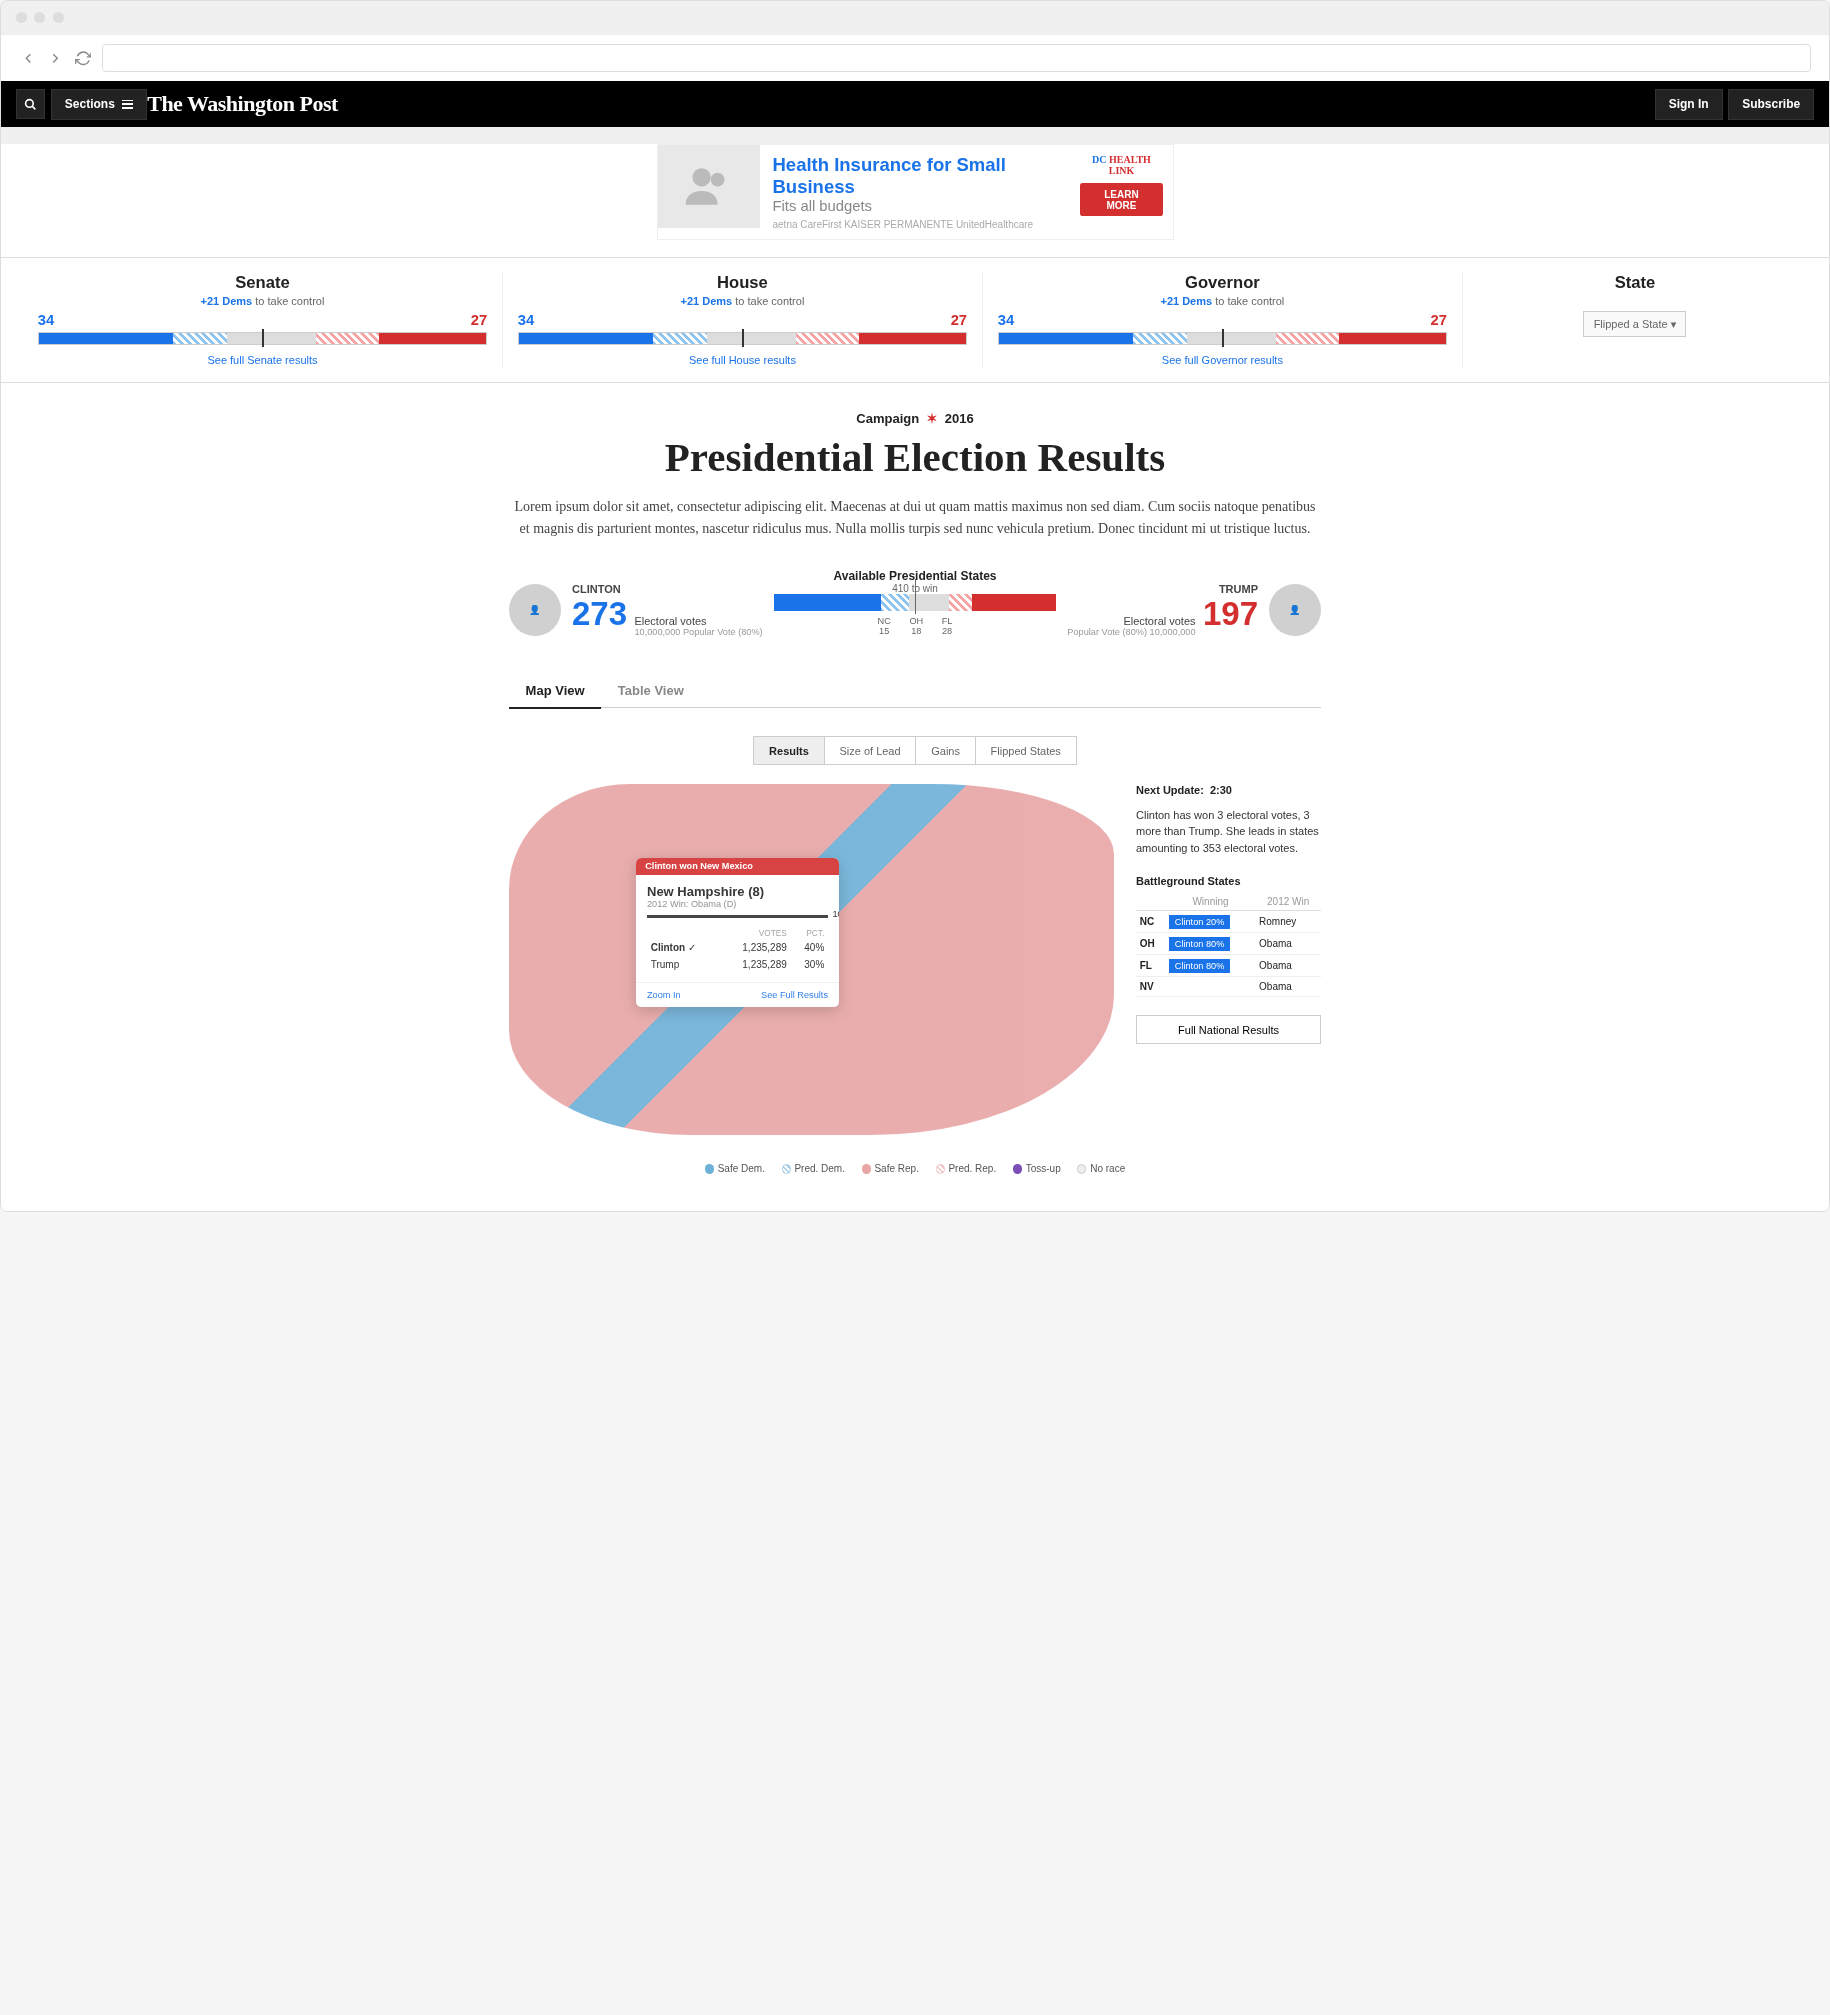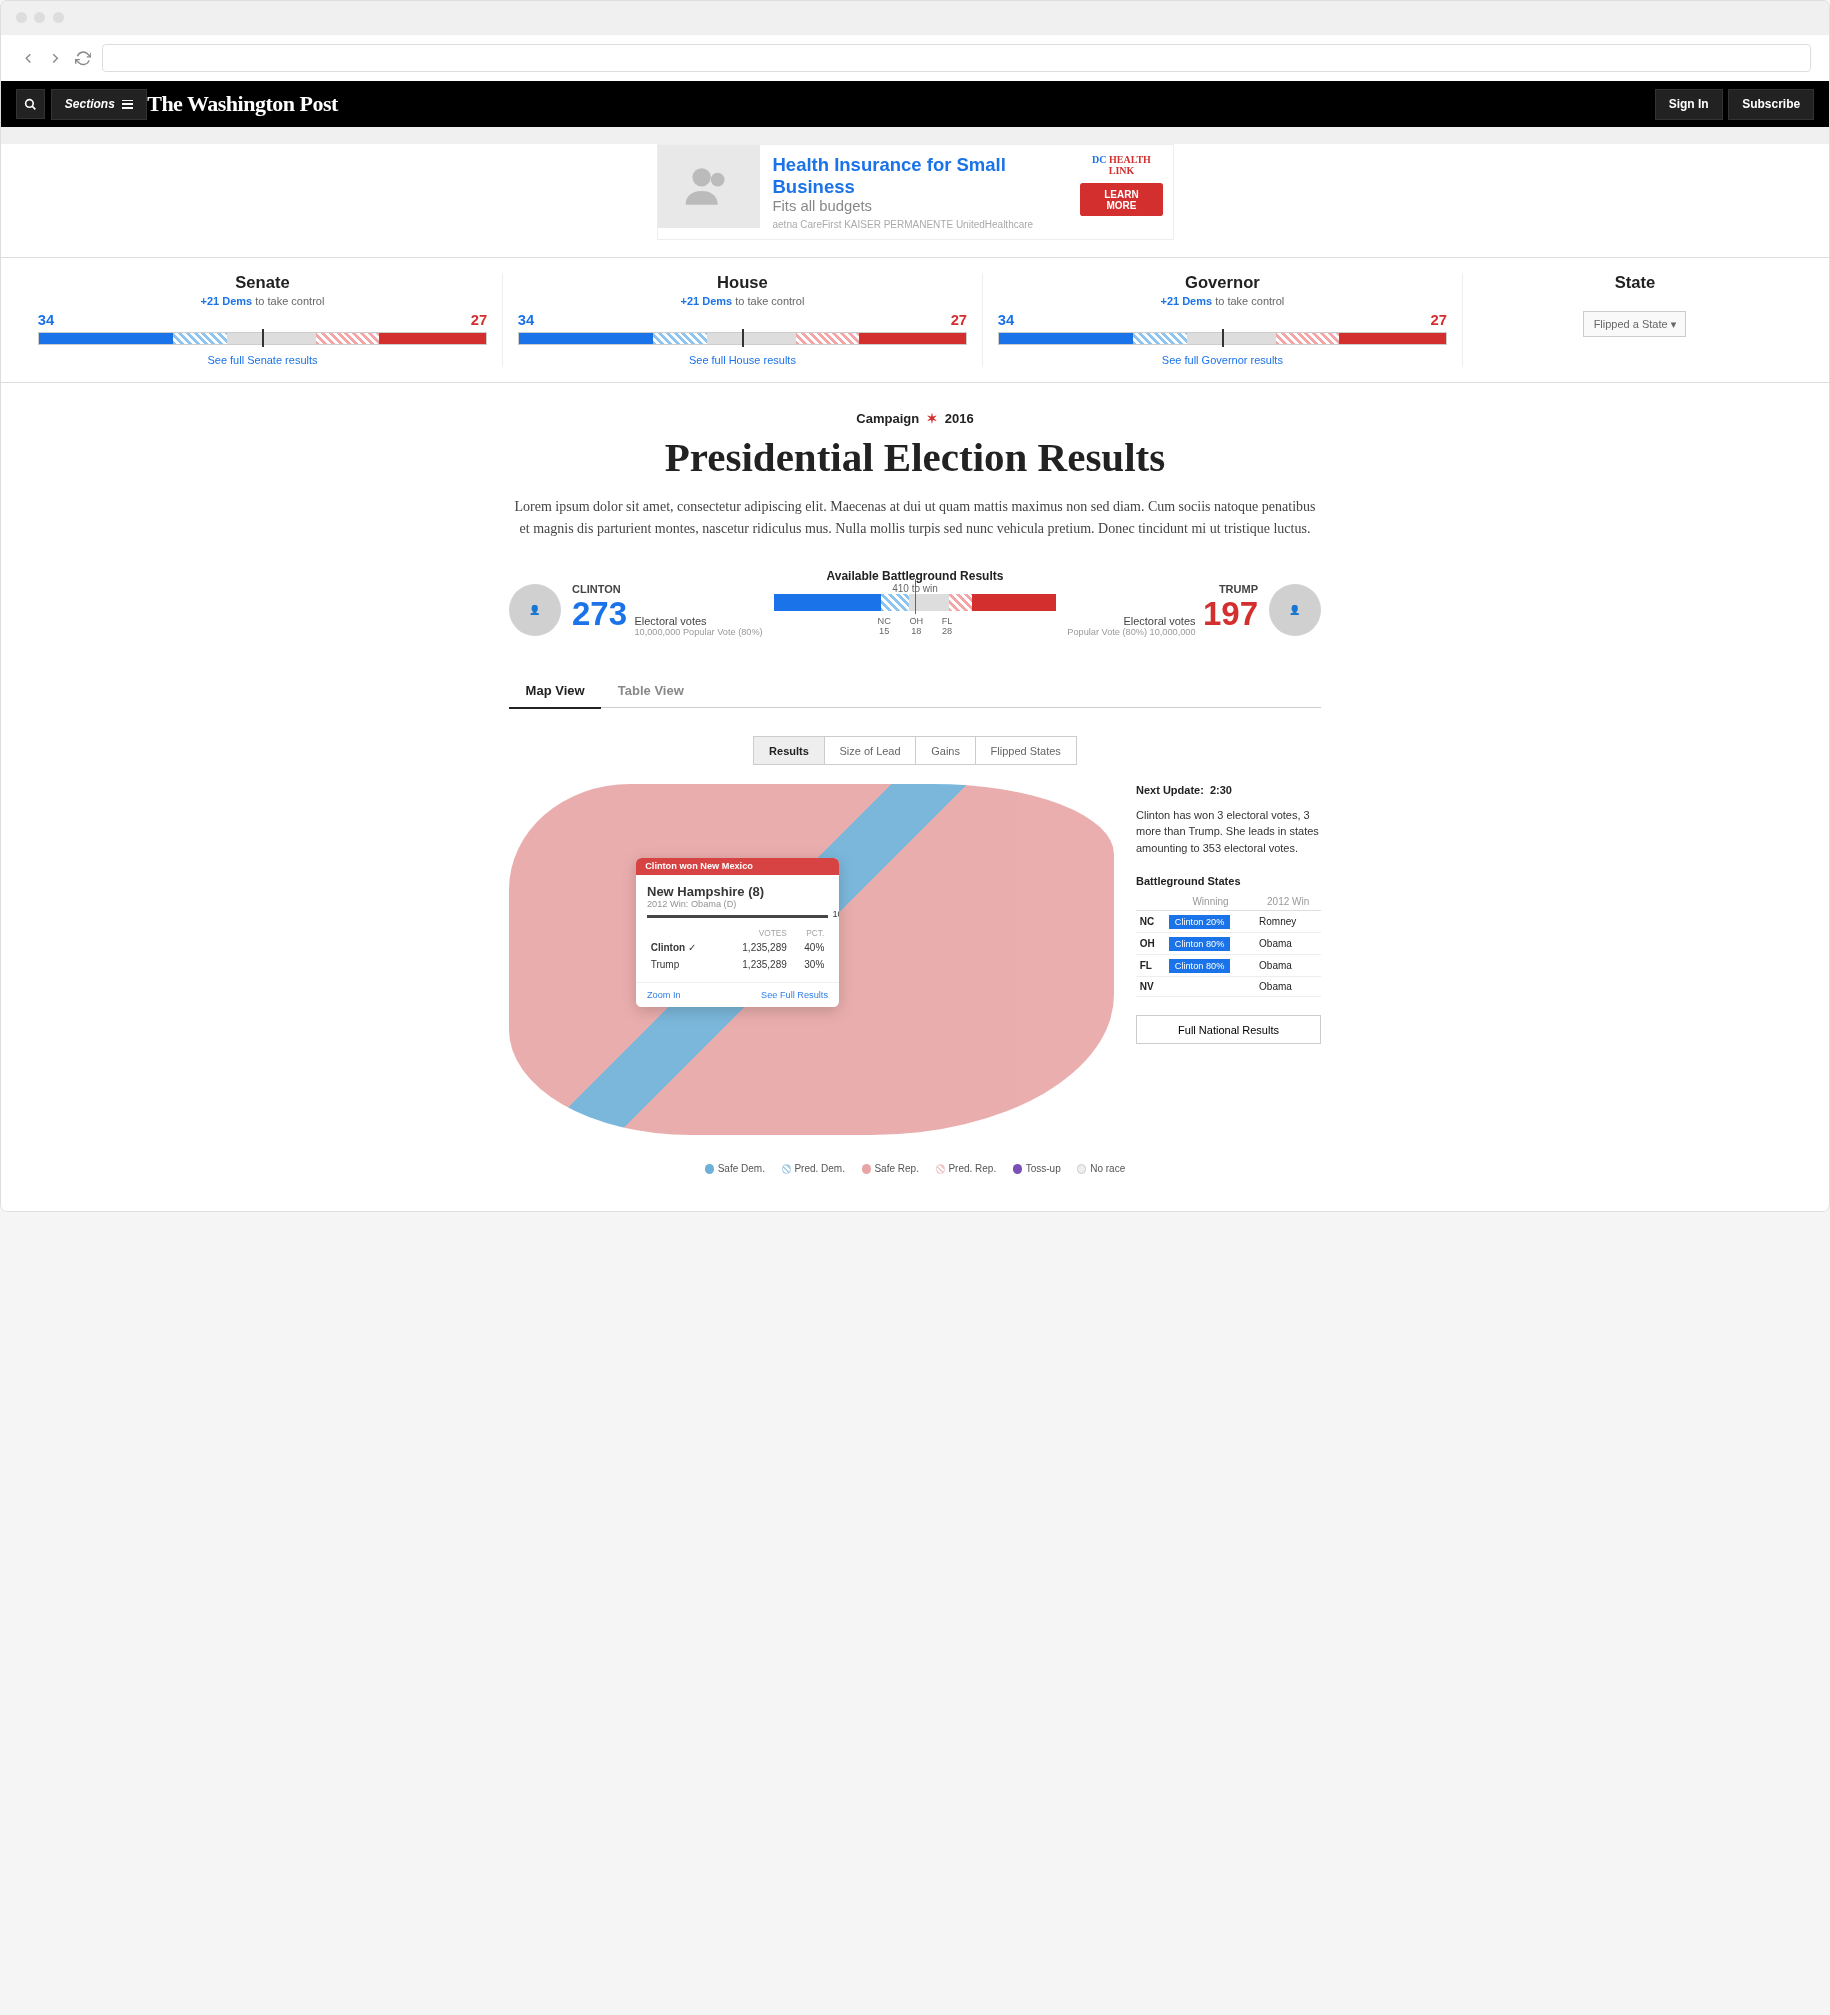--- a/index.html
+++ b/index.html
@@ -6,21 +6,21 @@
 body { font-family: Georgia, 'Times New Roman', serif; background: #f5f5f5; color: #222; }
 .browser-chrome { background: #f0f0f0; border: 0.9px solid #ddd; border-radius: 7.4px; overflow: hidden; width: 100%; }
 .browser-dots { display: flex; gap: 7.4px; padding: 11px 14.8px; background: #f0f0f0; }
 .browser-dot { width: 11px; height: 11px; border-radius: 50%; background: #ddd; }
 .browser-toolbar { display: flex; align-items: center; gap: 11px; padding: 9.2px 18.5px; background: #fff; border-top: 0.9px solid #eee; }
 .nav-icon { width: 16.6px; height: 16.6px; color: #888; cursor: pointer; }
 .url-bar { flex: 1; height: 28px; border: 0.9px solid #ddd; border-radius: 3.7px; background: #fff; }
 
 .site-header { background: #000; color: #fff; display: flex; align-items: center; padding: 7.4px 14.8px; font-family: Arial, sans-serif; }
 .search-btn { background: #222; border: 0.9px solid #333; color: #fff; width: 29.5px; height: 29.5px; display: flex; align-items: center; justify-content: center; cursor: pointer; }
-.sections-btn { background: #222; border: 0.9px solid #333; color: #fff; padding: 7.4px 13px; margin-left: 5.5px; font-size: 12px; font-weight: bold; cursor: pointer; display: flex; align-items: center; gap: 7.4px; font-style: italic; }
+.sections-btn { background: #222; border: 0.9px solid #333; color: #fff; padding: 7.4px 13px; margin-left: 5.5px; font-size: 12px; font-weight: bold; cursor: pointer; display: flex; align-items: center; gap: 7.4px; }
 .masthead { flex: 1; text-align: left; font-family: 'Old English Text MT', 'Chomsky', Georgia, serif; font-size: 22px; font-weight: bold; letter-spacing: -0.5px; }
 .auth-btn { background: #222; border: 0.9px solid #333; color: #fff; padding: 7.4px 13px; margin-left: 5.5px; font-size: 12px; font-weight: bold; cursor: pointer; }
 
 .page { background: #fff; padding: 0 0 37px 0; }
 .ad-banner { width: 517px; margin: 16.6px auto; display: flex; border: 0.9px solid #eee; }
 .ad-img { width: 102px; height: 83px; background: #e8e8e8; display: flex; align-items: center; justify-content: center; }
 .ad-content { flex: 1; padding: 9.2px 13px; }
 .ad-title { color: #1a73e8; font-size: 18.5px; font-weight: bold; font-family: Arial, sans-serif; }
 .ad-sub { color: #888; font-size: 14.8px; font-family: Arial, sans-serif; }
 .ad-logos { color: #aaa; font-size: 10px; margin-top: 5.5px; font-family: Arial, sans-serif; }
@@ -239,21 +239,21 @@
 
     <div class="campaign-tag">
       <span>Campaign</span>
       <span class="star">✶</span>
       <span>2016</span>
     </div>
     <h1 class="page-title">Presidential Election Results</h1>
     <p class="intro">Lorem ipsum dolor sit amet, consectetur adipiscing elit. Maecenas at dui ut quam mattis maximus non sed diam. Cum sociis natoque penatibus et magnis dis parturient montes, nascetur ridiculus mus. Nulla mollis turpis sed nunc vehicula pretium. Donec tincidunt mi ut tristique luctus.</p>
 
     <div class="evbar-wrap">
-      <div class="evbar-title">Available Battleground Results</div>
+      <div class="evbar-title">Available Presidential States</div>
       <div class="evbar-row">
         <div class="evbar-avatar">👤</div>
         <div>
           <div class="evbar-label">CLINTON</div>
           <div style="display:flex;align-items:baseline;gap:7.4px">
             <span class="evbar-num d">273</span>
             <div>
               <div class="evbar-sub">Electoral votes</div>
               <div class="evbar-meta">10,000,000  Popular Vote (80%)</div>
             </div>

